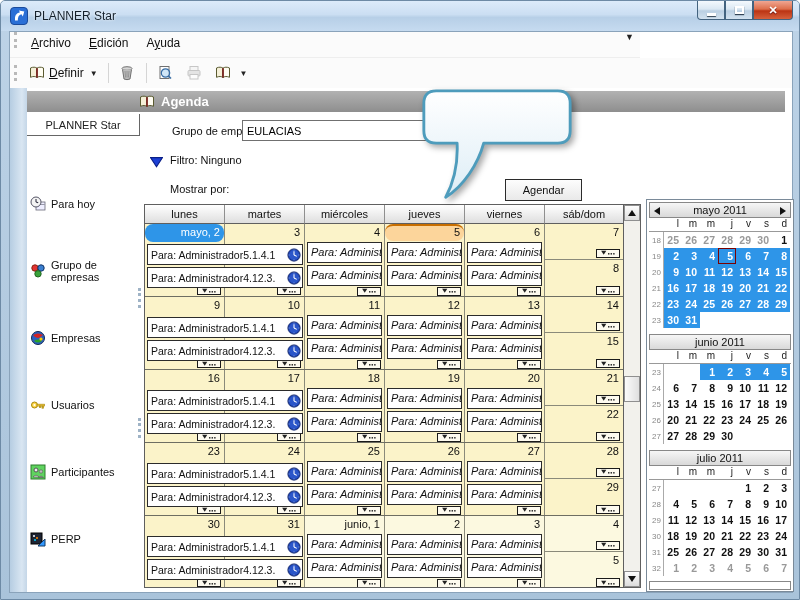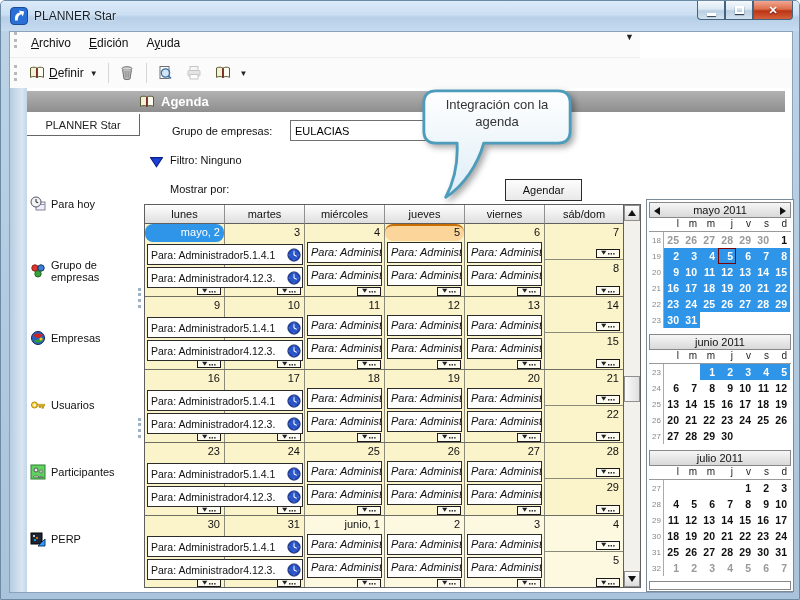--- a/index.html
+++ b/index.html
@@ -50,21 +50,21 @@
   .sb-header { position:absolute; left:17px; top:26px; width:113px; height:22px; background:#fff;
     border-right:1px solid #666; border-bottom:1px solid #666; display:flex; align-items:center; justify-content:center; font-size:11px; color:#222; }
   .sb-items { position:absolute; left:20px; top:60px; width:115px; }
   .sb-item { display:flex; align-items:center; gap:5px; height:23px; font-size:11px; color:#111; cursor:default;margin-top:44px; }
   .sb-icon { width:16px; height:16px; flex:0 0 16px; }
 
   .splitdots { position:absolute; left:128px; width:4px; height:20px; border-left:3px dotted #9fb3c6; }
 
   
   .lbl { position:absolute; font-size:11px; color:#111; white-space:nowrap; }
-  .grupo-input { position:absolute; left:232px; top:32px; width:215px; height:21px; border:1px solid #707070; font-size:11px; padding:2px 4px; font-family:"Liberation Sans",sans-serif; background:#fff;margin-left:48px; }
+  .grupo-input { position:absolute; left:232px; top:32px; width:215px; height:21px; border:1px solid #707070; font-size:11px; padding:2px 4px; font-family:"Liberation Sans",sans-serif; background:#fff; }
   .filter-tri { position:absolute; left:140px; top:66px; width:13px; height:11px; }
   .combo { position:absolute; left:225px; top:91px; width:149px; height:21px; border:1px solid #707070; background:#fff; display:flex; align-items:center; }
   .combo-val { flex:1; font-size:11px; padding-left:4px; color:#111; }
   .combo-btn { width:17px; height:19px; background:linear-gradient(180deg,#f4f4f4,#d8d8d8); border-left:1px solid #9a9a9a; display:flex; align-items:center; justify-content:center; }
   .tri-dn { width:0; height:0; border-left:4px solid transparent; border-right:4px solid transparent; border-top:5px solid #222; }
   .agendar { position:absolute; left:495px; top:91px; width:77px; height:22px; background:linear-gradient(180deg,#fdfdfd,#e9e9e9); border:1px solid #2b2b2b; font-size:11px; color:#111; display:flex; align-items:center; justify-content:center; }
 
   
   .gridwrap { position:absolute; left:134px; top:116px; width:497px; height:384px; border:1px solid #5f5f5f; background:#fbf3c9; overflow:hidden; display:flex; }
   #grid { width:478px; }
@@ -1295,15 +1295,14 @@
     <svg viewBox="0 0 160 120" width="152" height="118">
       <defs>
           <linearGradient id="bg" x1="0" y1="0" x2="0" y2="1">
             <stop offset="0" stop-color="#ffffff"></stop>
             <stop offset="1" stop-color="#ddedf6"></stop>
           </linearGradient>
         </defs>
       <path d="M16 3 H144 Q157 3 157 16 V45 Q157 58 144 58 H66 C60 80 45 103 26 115 C36 96 39 78 38 58 H16 Q3 58 3 45 V16 Q3 3 16 3 Z" fill="url(#bg)" stroke="#4e9cbc" stroke-width="3" stroke-linejoin="round"></path>
     </svg>
   </span>
-  <div class="balloon-text">Integración con la agenda</div>
 
 </div>
 
 </body></html>

